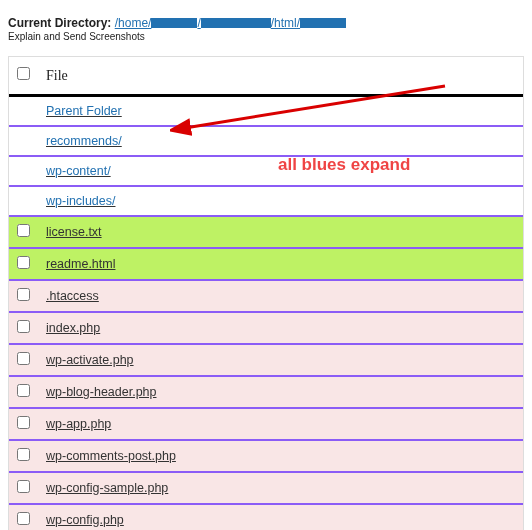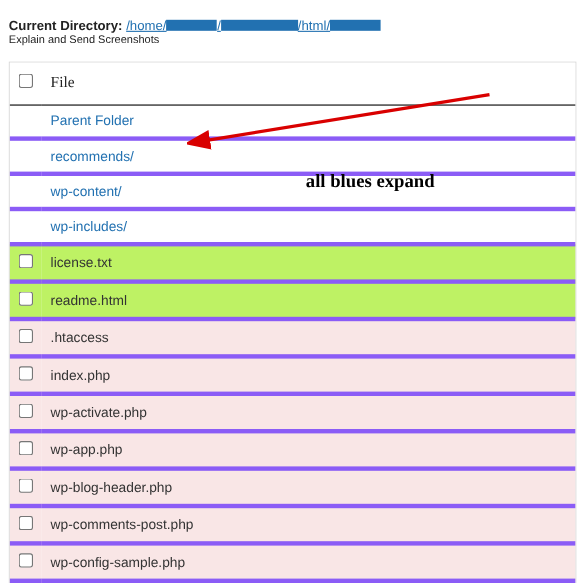--- a/index.html
+++ b/index.html
@@ -6,31 +6,31 @@
   body { font-family: Arial, sans-serif; font-size: 12px; color: #333; background: #fff; width: 532px; }
   .header { padding: 16px 8px 0 8px; }
   .label-bold { font-weight: bold; color: #222; }
   .path-part { color: #2271b1; text-decoration: underline; }
   .redacted { display: inline-block; background: #2271b1; height: 10px; vertical-align: middle; position: relative; top: -1px; }
   .tiny { font-size: 10px; color: #222; margin-top: 1px; }
   .quick-links a { color: #2271b1; text-decoration: underline; }
   .sep { color: #333; padding: 0 3px; }
   .table-wrap { margin: 14px 8px 0 8px; border: 1px solid #ddd; }
   table { width: 100%; border-collapse: collapse; }
-  thead th { text-align: left; font-family: Georgia, serif; font-weight: normal; font-size: 14px; color: #222; padding: 10px 8px; border-bottom: 1px solid #000000; background: #fff; }
+  thead th { text-align: left; font-family: Georgia, serif; font-weight: normal; font-size: 14px; color: #222; padding: 10px 8px; border-bottom: 3px solid #000000; background: #fff; }
   thead th.cb-col { width: 28px; text-align: center; padding: 10px 4px; }
-  tbody td { padding: 7px 8px; border-bottom: 4px solid #8b5cf6; font-size: 12.5px; }
+  tbody td { padding: 7px 8px; border-bottom: 2px solid #8b5cf6; font-size: 12.5px; text-decoration: underline; }
   tbody td.cb-col { width: 28px; text-align: center; }
   .folder-row td { background: #fff; }
   .folder-row a { color: #2271b1; text-decoration: none; }
   .plain-row td { background: #bef264; color: #333; }
   .php-row td { background: #f9e6e6; color: #333; }
   input[type=checkbox] { width: 13px; height: 13px; }
   .arrow-svg { position: absolute; left: 170px; top: 78px; }
-  .anno-text { position: absolute; left: 278px; top: 155px; color: #000000; font-weight: bold; font-size: 17px; font-family: Liberation Serif, serif; }
+  .anno-text { position: absolute; left: 278px; top: 155px; color: #ef4444; font-weight: bold; font-size: 17px; font-family: Liberation Sans, sans-serif; }
   .rel { position: relative; }
 </style>
 </head>
 <body class="rel">
 
 <div class="header">
   <div>
     <span class="label-bold">Current Directory:</span>
     <a href="#" class="path-part">/home/</a><span class="redacted" style="width:46px"></span><span class="path-part">/</span><span class="redacted" style="width:70px"></span><a href="#" class="path-part">/html/</a><span class="redacted" style="width:46px"></span>
   </div>
@@ -79,25 +79,25 @@
         <tr class="php-row">
           <td class="cb-col"><input type="checkbox" style=""></td>
           <td><span>index.php</span></td>
         </tr>
         <tr class="php-row">
           <td class="cb-col"><input type="checkbox" style=""></td>
           <td><span>wp-activate.php</span></td>
         </tr>
         <tr class="php-row">
           <td class="cb-col"><input type="checkbox" style=""></td>
-          <td><span>wp-app.php</span></td>
+          <td><span>wp-blog-header.php</span></td>
         </tr>
         <tr class="php-row">
           <td class="cb-col"><input type="checkbox" style=""></td>
-          <td><span>wp-blog-header.php</span></td>
+          <td><span>wp-app.php</span></td>
         </tr>
         <tr class="php-row">
           <td class="cb-col"><input type="checkbox" style=""></td>
           <td><span>wp-comments-post.php</span></td>
         </tr>
         <tr class="php-row">
           <td class="cb-col"><input type="checkbox" style=""></td>
           <td><span>wp-config-sample.php</span></td>
         </tr>
         <tr class="php-row">

